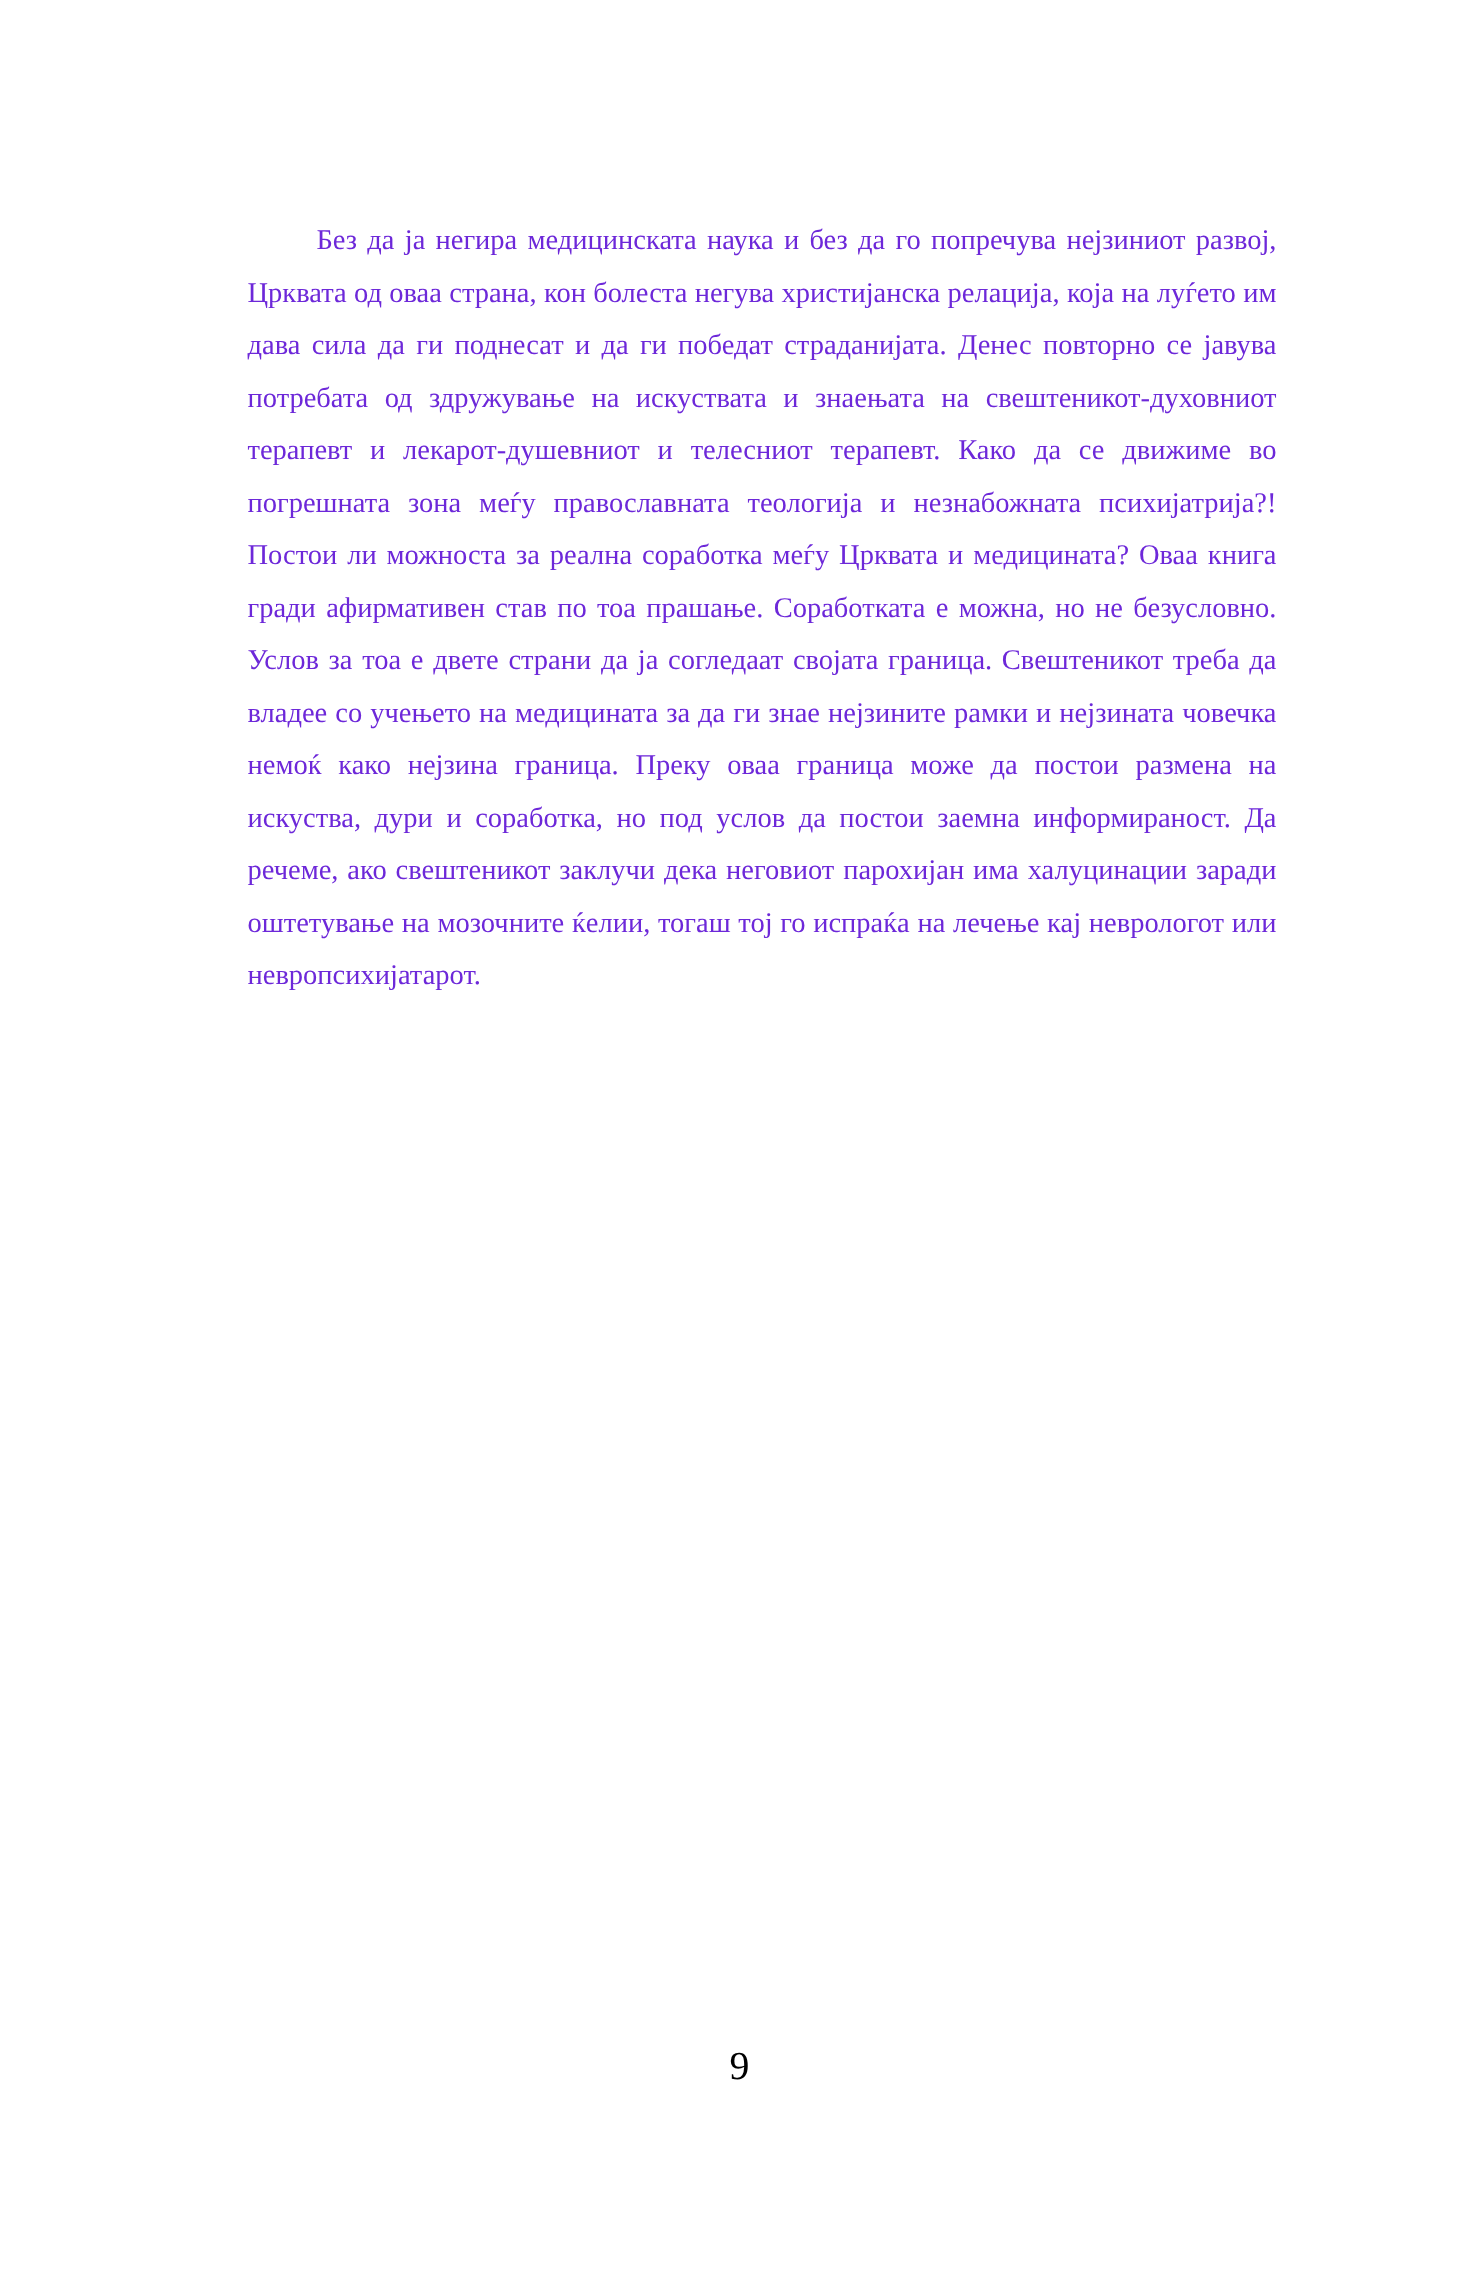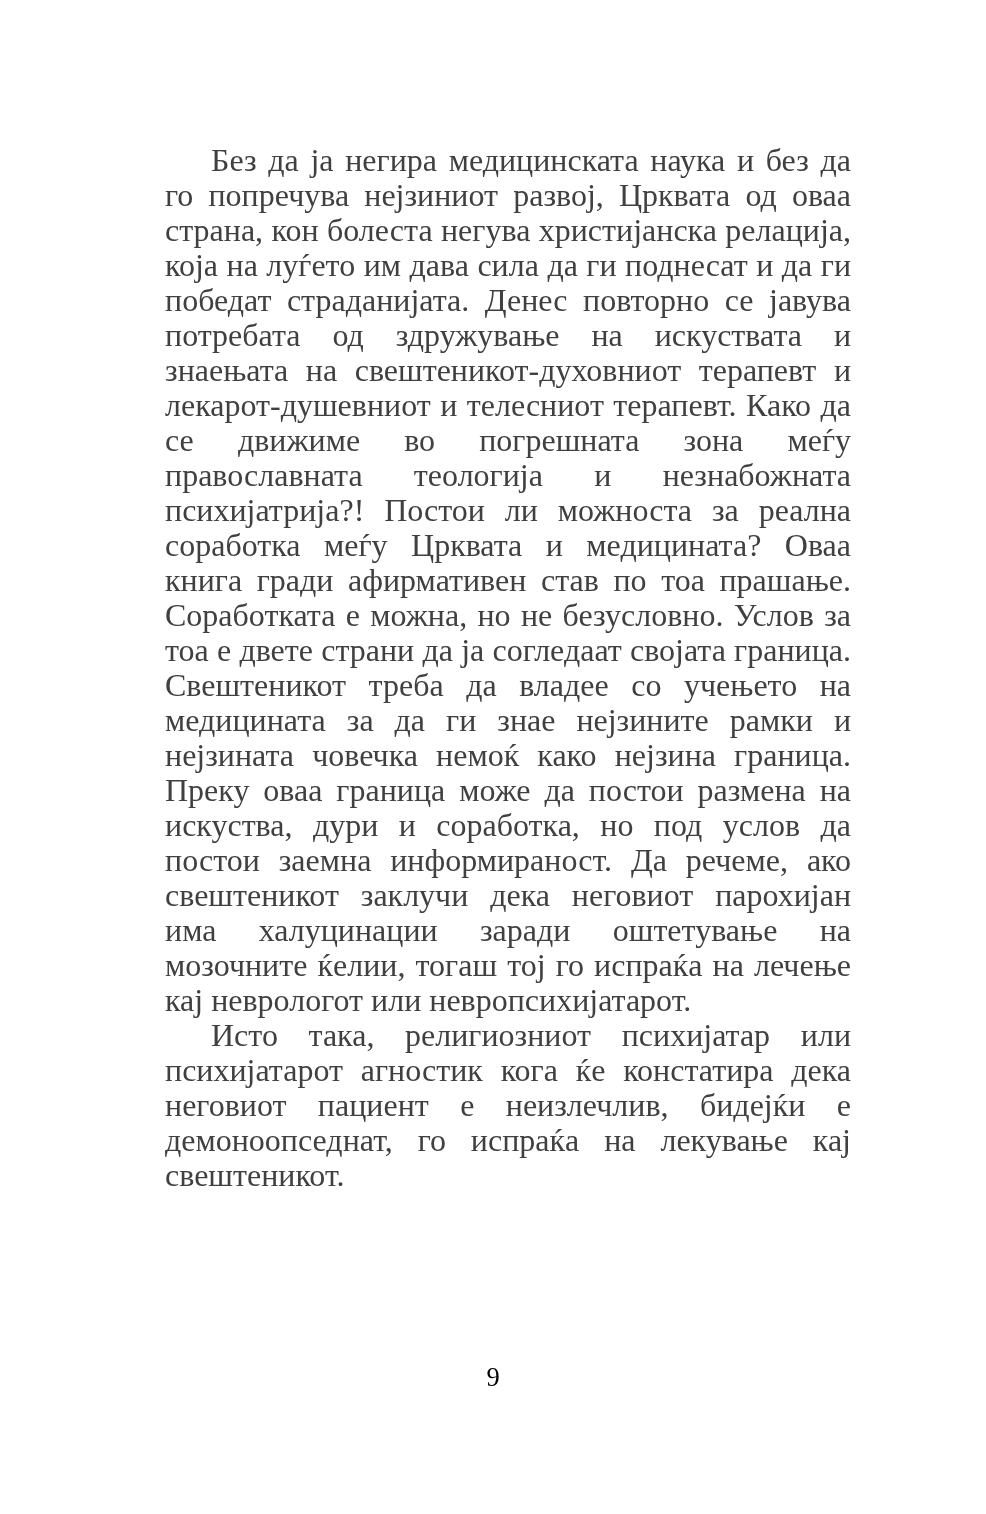--- a/index.html
+++ b/index.html
@@ -31,23 +31,23 @@
     top: 143px;
     width: 686px;
   }
 
   .para {
     margin: 0;
     padding: 0;
     text-indent: 46px;
     text-align: justify;
     text-justify: inter-word;
-    font-size: 32px;
+    font-size: 19px;
     line-height: 35px;
-    color: #404040;
+    color: #6d28d9;
     hyphens: manual;
     -webkit-hyphens: manual;
     word-spacing: 0px;
   }
 
   
   .para::after {
     content: "";
     display: inline-block;
     width: 100%;
@@ -69,18 +69,17 @@
     color: #000000;
   }
 </style>
 </head>
 <body>
 
 <div class="page">
 
   <div class="text-block">
     <p class="para no-justify-last">Без да ја негира медицинската наука и без да го попречува нејзиниот развој, Црквата од оваа страна, кон болеста негува христијанска релација, која на луѓето им дава сила да ги поднесат и да ги победат страданијата. Денес повторно се јавува потребата од здружување на искуствата и знаењата на свештеникот-духовниот терапевт и лекарот-душевниот и телесниот терапевт. Како да се движиме во погрешната зона меѓу православната теологија и незнабожната психијатрија?! Постои ли можноста за реална соработка меѓу Црквата и медицината? Оваа книга гради афирмативен став по тоа прашање. Соработката е можна, но не безусловно. Услов за тоа е двете страни да ја согледаат својата граница. Свештеникот треба да владее со учењето на медицината за да ги знае нејзините рамки и нејзината човечка немоќ како нејзина граница. Преку оваа граница може да постои размена на искуства, дури и соработка, но под услов да постои заемна информираност. Да речеме, ако свештеникот заклучи дека неговиот парохијан има халуцинации заради оштетување на мозочните ќелии, тогаш тој го испраќа на лечење кај неврологот или невропсихијатарот.</p>
-    <p class="para no-justify-last">Исто така, религиозниот психијатар или психијатарот агностик кога ќе констатира дека неговиот пациент е неизлечлив, бидејќи е демоноопседнат, го испраќа на лекување кај свештеникот.</p>
   </div>
 
   <div class="page-number">9</div>
 
 </div>
 
 </body></html>

